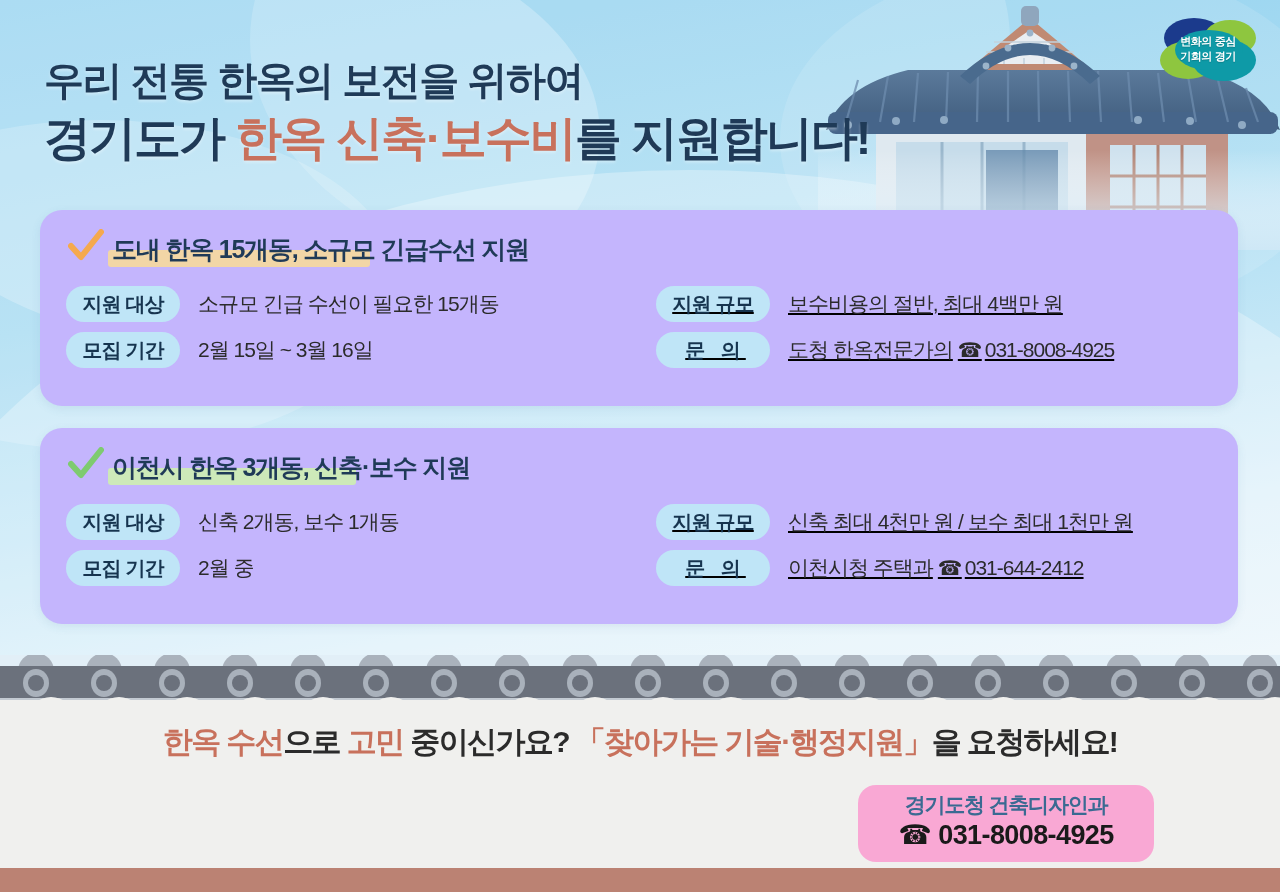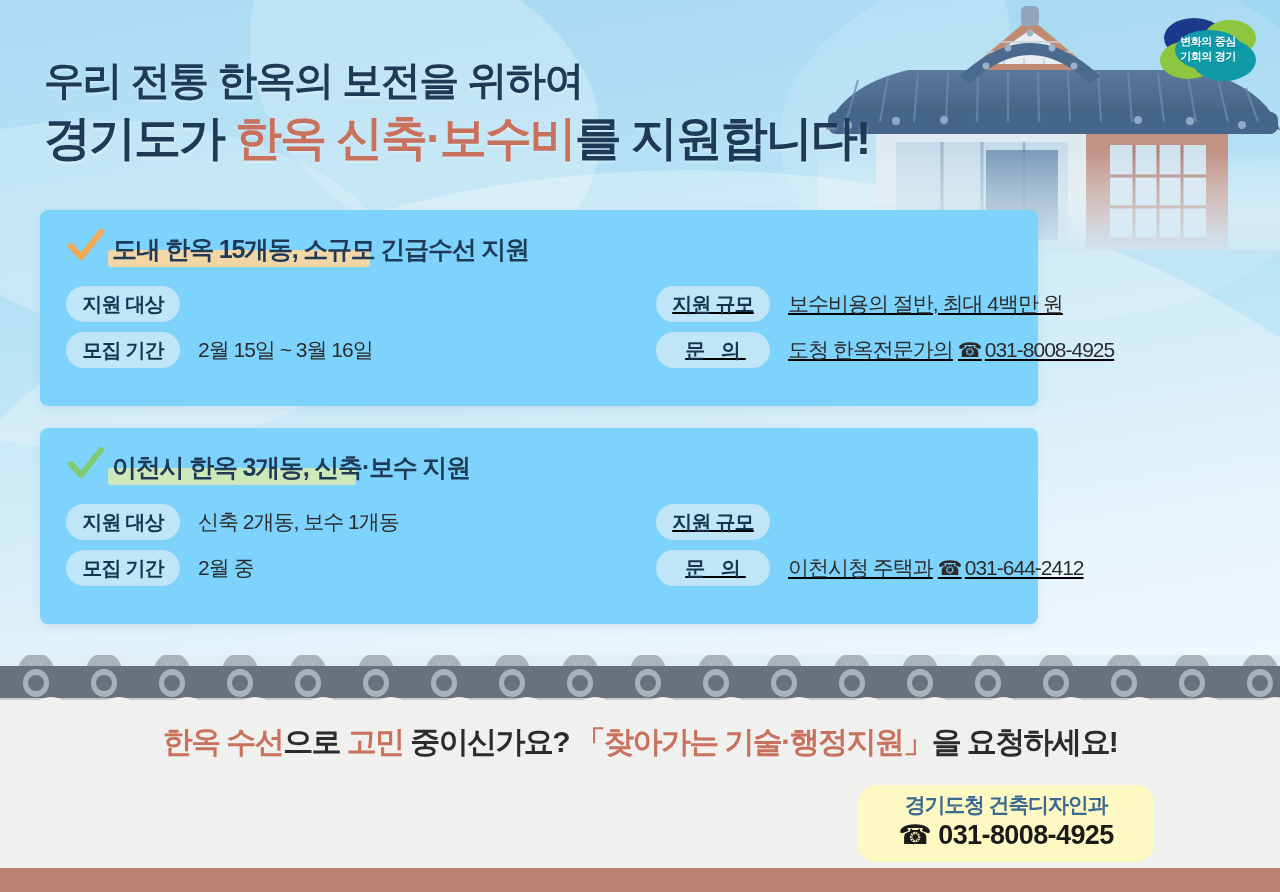--- a/index.html
+++ b/index.html
@@ -58,23 +58,23 @@
     margin-top:10px;
     font-size:47px; font-weight:bold; color:#1f3a57;
     letter-spacing:-2px; line-height:1.1;
     text-shadow:0 2px 3px rgba(255,255,255,0.35);
     white-space:nowrap;
   }
   .hl-accent { color:#c8715c; }
 
   
   .card {
-    position:absolute; left:40px; width:998px;
-    background:#7dd3fc;
-    border-radius:8px;
+    position:absolute; left:40px; width:1198px;
+    background:#c4b5fd;
+    border-radius:22px;
     box-shadow:0 3px 10px rgba(60,110,150,0.10);
   }
   .card.card1 { top:210px; height:196px; }
   .card.card2 { top:428px; height:196px; }
 
   .card-head {
     position:absolute; left:28px; top:22px;
     display:flex; align-items:center; gap:8px;
   }
   .check {
@@ -132,21 +132,21 @@
   .bullets { position:absolute; left:68px; top:786px; }
   .bullet {
     font-size:20px; color:#3a3a3a; letter-spacing:-1px;
     line-height:1.62; white-space:nowrap;
   }
   .bullet b { color:#222; font-weight:bold; }
 
   .contact {
     position:absolute; left:858px; top:785px;
     width:296px; padding:7px 0 9px;
-    background:#fef9c3; border-radius:18px; text-align:center;
+    background:#f9a8d4; border-radius:18px; text-align:center;
   }
   .contact-dept {
     font-size:21px; font-weight:bold; color:#3a6a92;
     letter-spacing:-1.2px; line-height:1.25;
   }
   .contact-tel {
     font-size:27px; font-weight:bold; color:#1a1a1a;
     letter-spacing:-0.6px; line-height:1.25; margin-top:1px;
   }
 
@@ -277,20 +277,21 @@
       </svg>
       <span class="head-title-wrap">
         <span class="head-hl" style="width:262px;background:#f2d6a6;"></span>
         <span class="head-title">도내 한옥 15개동, 소규모 긴급수선 지원</span>
       </span>
     </div>
     <div class="rows">
       <div class="row">
         <div class="col left">
           <span class="pill">지원 대상</span>
+          <span class="val">소규모 긴급 수선이 필요한 15개동</span>
         </div>
         <div class="col right">
           <span class="pill">지원 규모</span>
           <span class="val">보수비용의 절반, 최대 4백만 원</span>
         </div>
       </div>
       <div class="row">
         <div class="col left">
           <span class="pill">모집 기간</span>
           <span class="val">2월 15일 ~ 3월 16일</span>
@@ -314,20 +315,21 @@
       </span>
     </div>
     <div class="rows">
       <div class="row">
         <div class="col left">
           <span class="pill">지원 대상</span>
           <span class="val">신축 2개동, 보수 1개동</span>
         </div>
         <div class="col right">
           <span class="pill">지원 규모</span>
+          <span class="val">신축 최대 4천만 원 / 보수 최대 1천만 원</span>
         </div>
       </div>
       <div class="row">
         <div class="col left">
           <span class="pill">모집 기간</span>
           <span class="val">2월 중</span>
         </div>
         <div class="col right">
           <span class="pill spaced">문 의</span>
           <span class="val"><span>이천시청 주택과</span><span class="tel-glyph">☎</span><span>031-644-2412</span></span>

